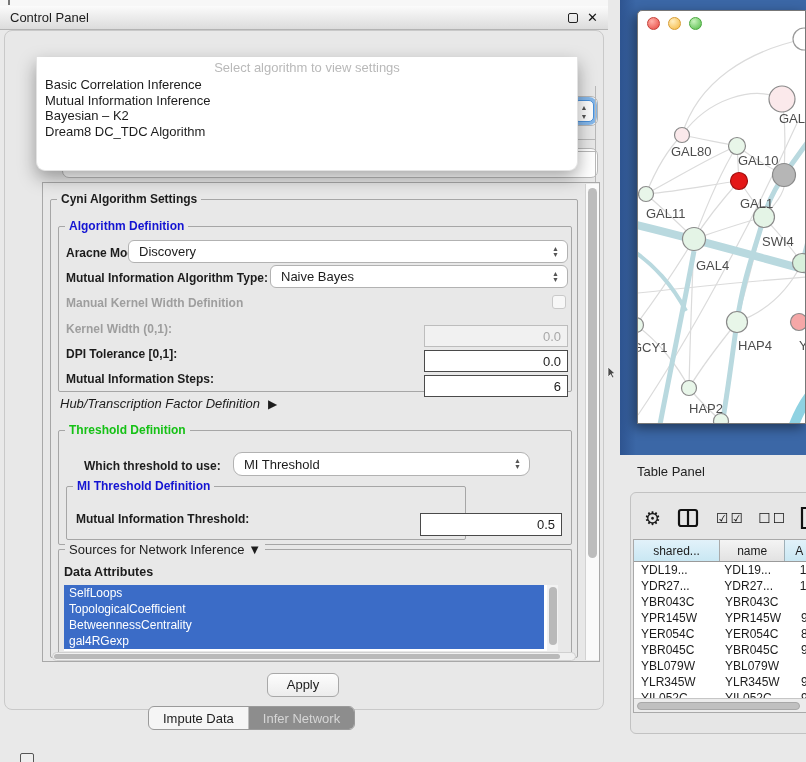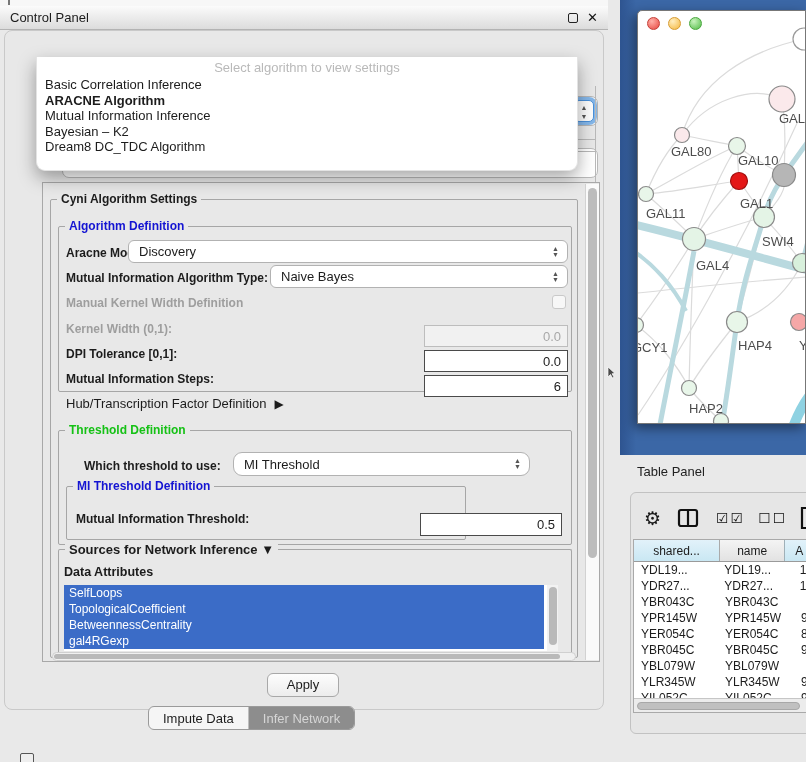--- a/index.html
+++ b/index.html
@@ -71,21 +71,21 @@
     font-size:13px; display:flex; align-items:center; padding-left:10px; }
   .combo .arrows { position:absolute; right:8px; top:50%; transform:translateY(-50%);
     font-size:7px; color:#555; line-height:6px; text-align:center; }
 
   .field { position:absolute; background:#fff; border:1.5px solid #4a4a4a;
     font-size:13px; text-align:right; padding:3px 6px 0 0;margin-top:8px; }
   .field.dis { background:#f1f1f1; border:1px solid #bdbdbd; color:#a8a8a8; }
   .checkbox { position:absolute; width:14px; height:14px; border:1px solid #c9c9c9;
     border-radius:3px; background:#f7f7f7; }
 
-  .hub-row { position:absolute; left:66px; top:396px; font-size:13px; }
+  .hub-row { position:absolute; left:60px; top:396px; font-size:13px;font-style:italic; }
   .hub-row .tri { font-size:12px; margin-left:8px; }
 
   .attr-list { position:absolute; left:64px; top:585px; width:494px; height:66px; background:#fff; }
   .attr-item { height:16px; line-height:16px; background:#3b6cc7; color:#fff;
     font-size:12px; padding-left:5px; width:480px; }
   .attr-vscroll { position:absolute; right:0; top:0; width:11px; height:66px; background:#f2f2f2; }
   .attr-vscroll .thumb { position:absolute; left:1.5px; top:2px; width:8px; height:58px;
     background:#b9b9b9; border-radius:4px; }
   .hscroll { position:absolute; left:52px; top:652px; width:524px; height:9px;
     background:#f0f0f0; border:1px solid #d0d0d0; border-radius:5px; }
@@ -192,21 +192,20 @@
 <div class="abs frag-combo-focus">
   <span class="stepper">▲<br>▼</span>
 </div>
 <div class="abs frag-vline"></div>
 <div class="abs frag-hline1"></div>
 <div class="abs frag-hline2"></div>
 
 <div class="abs popup">
   <div class="hdr">Select algorithm to view settings</div>
   <div class="item">Basic Correlation Inference</div>
-  <div class="item sel">ARACNE Algorithm</div>
   <div class="item">Mutual Information Inference</div>
   <div class="item">Bayesian – K2</div>
   <div class="item">Dream8 DC_TDC Algorithm</div>
 </div>
 
 <div class="abs scrollarea"></div>
 <div class="abs vscroll">
     <div class="thumb"></div>
   </div>
 
@@ -262,21 +261,21 @@
 </div>
 <div class="abs group" style="left:66px; top:486px; width:400px; height:54px;">
   <span class="gtitle blue">MI Threshold Definition</span>
 </div>
 <span class="lbl" style="left:76px; top:512px;">Mutual Information Threshold:</span>
 <div class="field" style="left:420px; top:505px; width:142px; height:23px;">
   <span>0.5</span>
 </div>
 
 <div class="abs group" style="left:58px; top:549px; width:514px; height:109px; border-bottom:none;">
-  <span class="gtitle" style="font-weight:bold; font-size:13px;">
+  <span class="gtitle" style="font-weight:normal; font-size:13px;">
     <span>Sources for Network Inference</span>
     <span>▼</span>
   </span>
 </div>
 <span class="lbl" style="left:64px; top:565px; font-size:12.5px;">Data Attributes</span>
 
 <div class="abs attr-list">
   <div class="attr-item">SelfLoops</div>
   <div class="attr-item">TopologicalCoefficient</div>
   <div class="attr-item">BetweennessCentrality</div>

